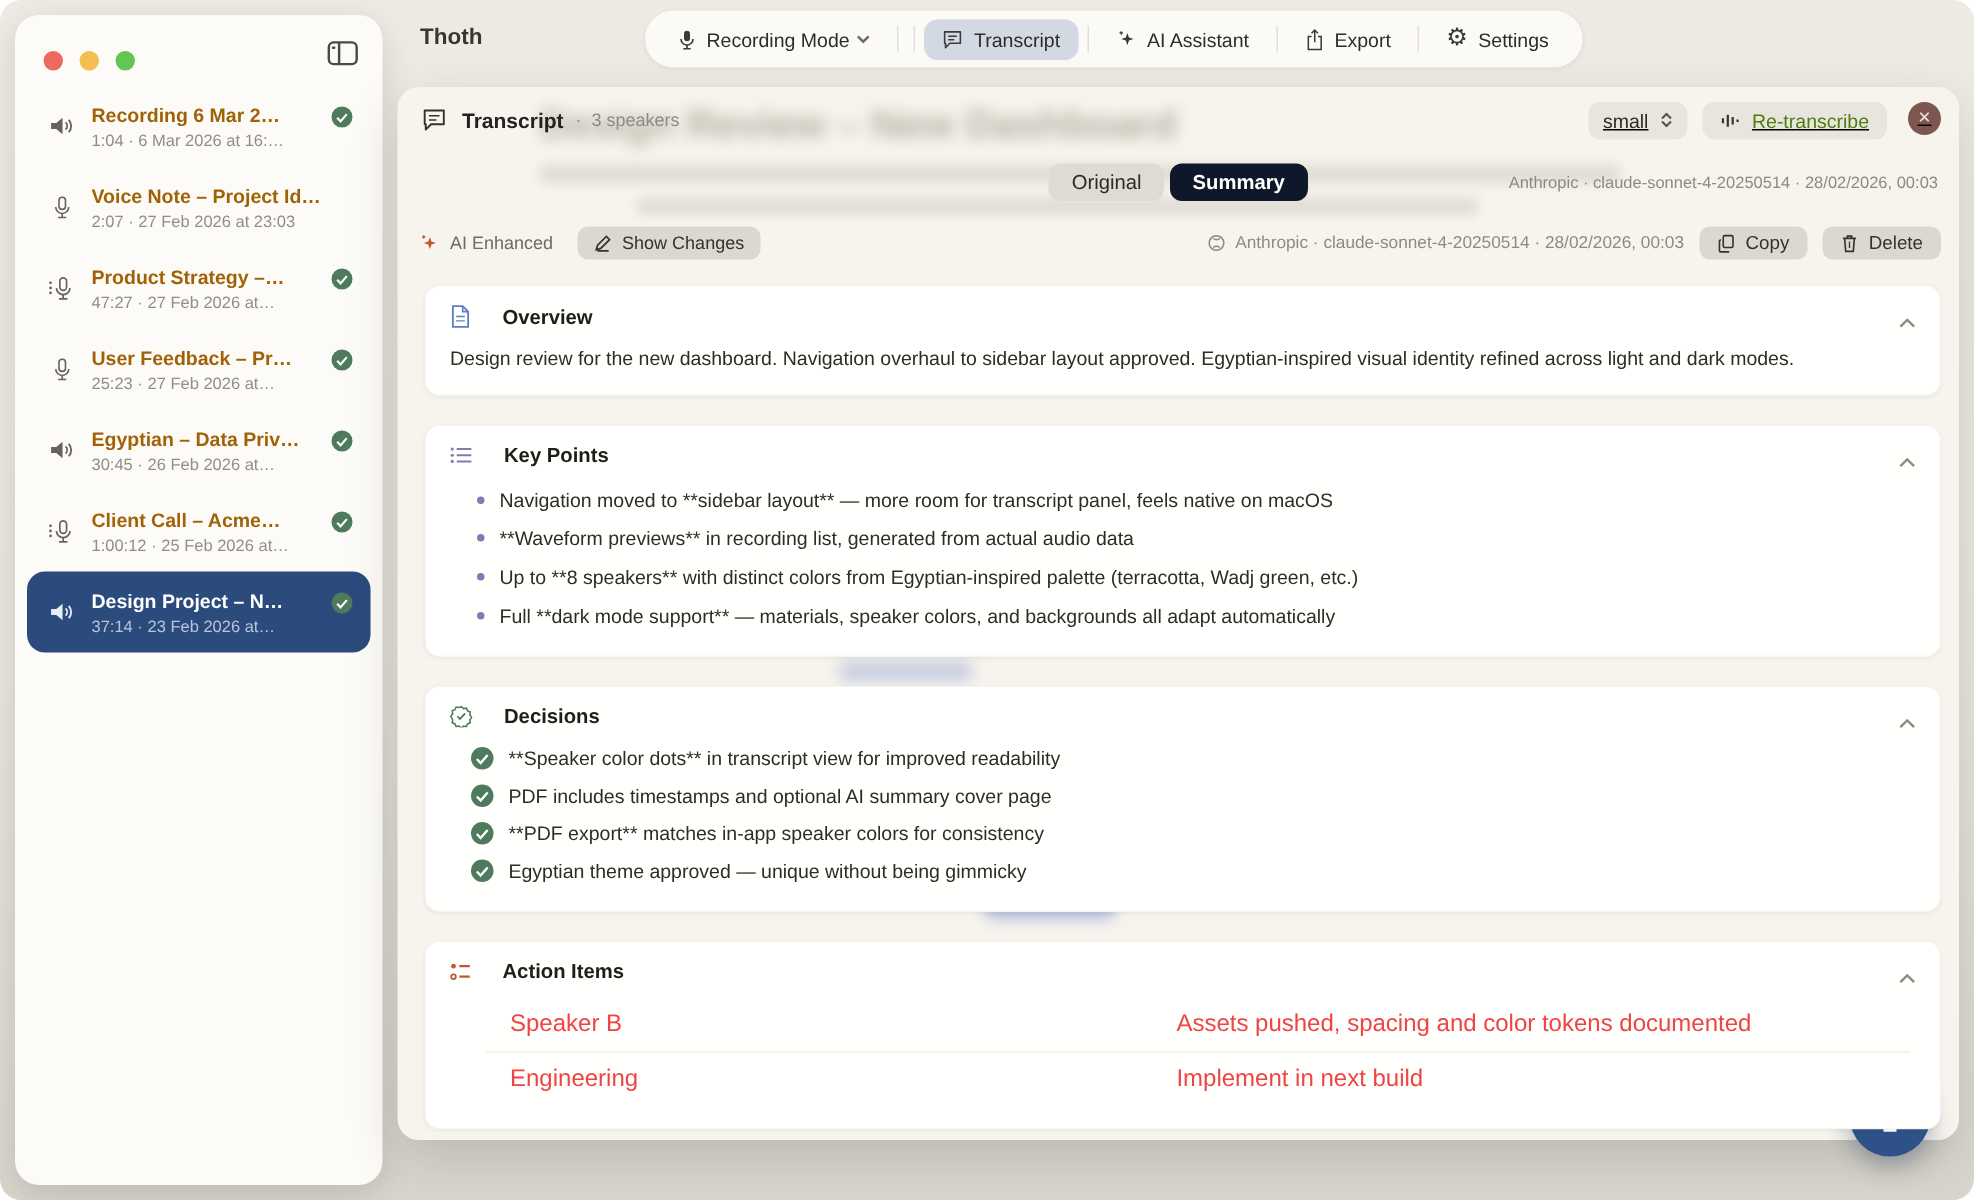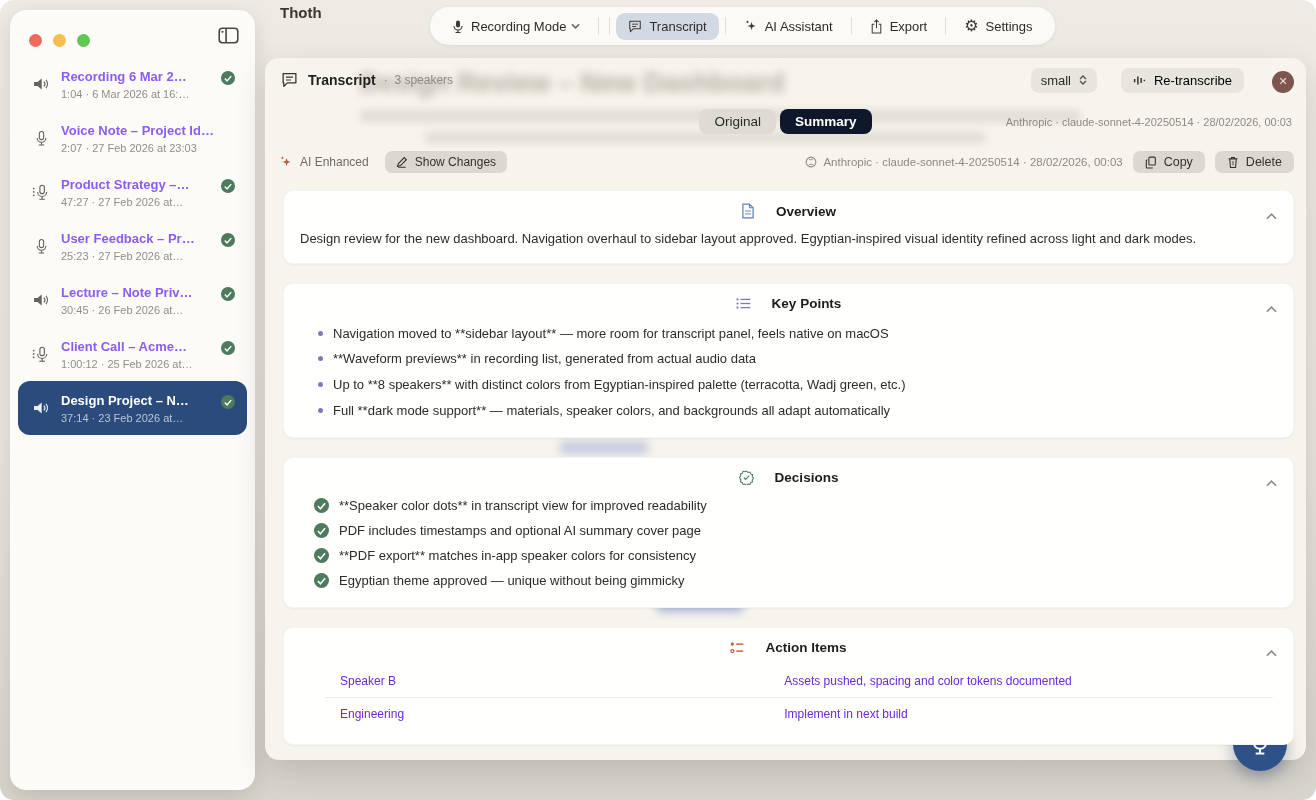--- a/index.html
+++ b/index.html
@@ -3,21 +3,21 @@
 <meta charset="utf-8">
 <style>
   * { margin:0; padding:0; box-sizing:border-box; }
   html,body { width:1316px; height:800px; background:#ffffff; font-family:"Liberation Sans","DejaVu Sans",sans-serif; }
   .window {
     position:relative; width:1316px; height:800px; overflow:hidden;
     border-radius:14px;
     background:linear-gradient(180deg,#eeebe4 0%,#e9e6de 55%,#d8d5cc 100%);
   }
   
-  .app-title { position:absolute; left:280px; top:4px; font-size:15px; font-weight:700; color:#3a3733; }
+  .app-title { position:absolute; left:280px; top:16px; font-size:15px; font-weight:700; color:#3a3733; }
   .toolbar {
     position:absolute; left:430px; top:7px; height:38px;
     display:flex; align-items:center; gap:2px; padding:0 10px;
     background:#fbfaf7; border-radius:20px; box-shadow:0 1px 4px rgba(0,0,0,.07);
   }
   .tb-item { display:flex; align-items:center; gap:7px; padding:6px 12px; font-size:13px; color:#2e2c29; border-radius:9px; cursor:default; white-space:nowrap; }
   .tb-item.selected { background:#d3d9e2; }
   .tb-divider { width:1px; height:18px; background:#e2dfd8; margin:0 4px; }
   .tb-icon { display:inline-flex; color:#3c3a36; }
   .gear-glyph { font-size:16px; line-height:1; color:#3c3a36; }
@@ -30,21 +30,21 @@
     padding:8px;
   }
   .traffic { position:absolute; left:19px; top:24px; display:flex; gap:11px; }
   .light { width:13px; height:13px; border-radius:50%; }
   .light.red{ background:#ed6a5f; } .light.yellow{ background:#f5bf4f; } .light.green{ background:#62c554; }
   .sidebar-toggle { position:absolute; right:14px; top:15px; color:#4a4843; padding:2px; }
   .rec-list { position:absolute; left:8px; right:8px; top:47px; display:flex; flex-direction:column; }
   .rec-item { position:relative; height:54px; border-radius:12px; display:flex; align-items:center; padding:0 12px 0 10px; }
   .rec-item .ric { width:26px; display:flex; justify-content:center; color:#66635d; flex:none; }
   .rec-body { flex:1; min-width:0; margin-left:7px; }
-  .rec-title { font-size:13px; font-weight:700; color:#8b5cf6; white-space:nowrap; overflow:hidden; }
+  .rec-title { font-size:13px; font-weight:700; color:#a16207; white-space:nowrap; overflow:hidden; }
   .rec-meta { font-size:11px; color:#918e87; margin-top:4px; white-space:nowrap; overflow:hidden; }
   .rec-check { flex:none; width:14px; height:14px; border-radius:50%; background:#4e7a5e; display:flex; align-items:center; justify-content:center; margin-top:-12px; }
   .rec-check.hidden { visibility:hidden; }
   .rec-item.selected { background:#2b4b7d; }
   .rec-item.selected .rec-title { color:#ffffff; }
   .rec-item.selected .rec-meta { color:#b9c5d8; }
   .rec-item.selected .ric { color:#e8edf4; }
 
   
   .panel {
@@ -53,56 +53,56 @@
     box-shadow:0 12px 34px rgba(0,0,0,.14);
   }
   .blur-title { position:absolute; left:95px; top:10px; font-size:27px; font-weight:700; color:rgba(124,117,99,.55); filter:blur(5px); white-space:nowrap; z-index:0; }
   .blur-bar { position:absolute; background:rgba(142,137,121,.22); filter:blur(4px); border-radius:3px; z-index:0; }
   .blur-blob { position:absolute; filter:blur(5px); border-radius:4px; z-index:0; }
   .panel > .layer { position:relative; z-index:1; }
 
   .panel-header { display:flex; align-items:center; height:44px; padding:0 12px 0 16px; }
   .panel-title { font-size:14px; font-weight:700; color:#232220; margin-left:10px; }
   .panel-speakers { font-size:12px; color:#8d8a83; margin-left:8px; }
-  .ph-right { margin-left:auto; display:flex; align-items:flex-end; gap:24px; }
+  .ph-right { margin-left:auto; display:flex; align-items:flex-start; gap:10px;text-decoration:underline; }
   .size-select { display:flex; align-items:center; gap:8px; background:#e8e5de; border-radius:8px; padding:5px 10px; font-size:13px; color:#2c2b27; }
   .updown { display:flex; flex-direction:column; gap:1px; color:#55534e; }
-  .retranscribe { display:flex; align-items:center; gap:8px; background:#e8e5de; border-radius:8px; padding:5px 12px; font-size:13px; color:#000000; }
+  .retranscribe { display:flex; align-items:center; gap:8px; background:#e8e5de; border-radius:8px; padding:5px 12px; font-size:13px; color:#4d7c0f; }
   .close-btn { width:22px; height:22px; border-radius:50%; background:#7d564f; color:#ecdfda; font-size:11px; display:flex; align-items:center; justify-content:center; margin-left:4px; }
 
   .tab-row { position:relative; height:42px; }
   .segmented { position:absolute; left:0; right:0; top:7px; display:flex; justify-content:center; gap:4px; }
   .seg { font-size:13.5px; padding:5px 15px; border-radius:8px; color:#2c2b27; }
   .seg.plain { background:#dedbd4; }
   .seg.active { background:#0f172a; color:#ffffff; font-weight:600; }
   .model-meta-top { position:absolute; right:14px; top:14px; font-size:11px; color:#8d8a83; }
 
   .enhanced-bar { display:flex; align-items:center; height:36px; padding:0 12px 0 14px; }
   .ai-enh { display:flex; align-items:center; gap:7px; font-size:12px; color:#6e6b64; }
   .spark-orange { color:#bd5a35; }
   .show-changes { display:flex; align-items:center; gap:7px; background:#dcd8d0; border-radius:7px; padding:4px 11px; font-size:12px; color:#34322e; margin-left:16px; }
   .eb-right { margin-left:auto; display:flex; align-items:center; gap:10px; }
   .eb-meta { display:flex; align-items:center; gap:6px; font-size:11.5px; color:#8d8a83; }
   .pill-btn { display:flex; align-items:flex-end; gap:7px; background:#dcd8d0; border-radius:7px; padding:4px 12px; font-size:12.5px; color:#34322e; }
 
   .content { padding:1px 12px 0 18px; }
   .card { background:#fffffe; border-radius:10px; border:1px solid rgba(0,0,0,.04); box-shadow:0 1px 3px rgba(0,0,0,.05); padding:12px 16px 14px 16px; margin-bottom:19px; position:relative; }
-  .card-head { display:flex; align-items:center; gap:21px;justify-content:center; }
+  .card-head { display:flex; align-items:center; gap:21px; }
   .card-title { font-size:13.5px; font-weight:700; color:#1e1d1a; }
   .collapse { position:absolute; right:16px; top:15px; color:#8d8a83; }
   .overview-body { margin-top:11px; font-size:13px; color:#2e2c27; line-height:1.45; }
   .kp-list { margin-top:10px; }
   .kp-item { display:flex; align-items:flex-start; gap:10px; padding:5px 0 5px 18px; font-size:13px; color:#2e2c27; line-height:1.2; }
   .kp-dot { width:5px; height:5px; border-radius:50%; background:#8678b5; margin-top:5px; flex:none; }
   .dc-list { margin-top:8px; }
   .dc-item { display:flex; align-items:center; gap:10px; padding:5px 0 5px 14px; font-size:13px; color:#2e2c27; }
   .dc-check { width:15px; height:15px; border-radius:50%; background:#4e7a5e; display:flex; align-items:center; justify-content:center; flex:none; }
   .ai-table { margin:10px 0 0 24px; width:calc(100% - 28px); }
   .ai-thead { display:flex; font-size:11px; color:#99968e; padding:4px 0 9px 0; border-bottom:1px solid #e7e4dd; }
-  .ai-row { display:flex; font-size:12px; color:#6d28d9; padding:9px 0; border-bottom:1px solid #f1eee7; }
+  .ai-row { display:flex; font-size:16px; color:#ef4444; padding:9px 0; border-bottom:1px solid #f1eee7; }
   .ai-row:last-child { border-bottom:none; }
   .col-owner { width:48.5%; padding-left:16px; }
   .col-task { flex:1; }
 
   .fab { position:absolute; left:1233px; top:717px; width:54px; height:54px; border-radius:50%; background:#2e5288; display:flex; align-items:center; justify-content:center; box-shadow:0 6px 16px rgba(20,40,80,.35); }
 </style>
 </head>
 <body>
 
 <div class="window">
@@ -262,21 +262,21 @@
 
       <div class="rec-item">
         <span class="ric">
             <svg width="18" height="16" viewBox="0 0 26 22">
               <path d="M3 8v6h5l6 5V3L8 8H3z" fill="currentColor"></path>
               <path d="M17 7.5a5 5 0 010 7" fill="none" stroke="currentColor" stroke-width="1.8"></path>
               <path d="M20 5a9 9 0 010 12" fill="none" stroke="currentColor" stroke-width="1.8"></path>
             </svg>
           </span>
         <div class="rec-body">
-            <div class="rec-title">Lecture – Note Priv…</div>
+            <div class="rec-title">Egyptian – Data Priv…</div>
             <div class="rec-meta">30:45   ·   26 Feb 2026 at…</div>
           </div>
         <span class="rec-check">
             <svg width="8" height="7" viewBox="0 0 10 8">
               <path d="M1 4l2.8 3L9 1" fill="none" stroke="#fff" stroke-width="1.8"></path>
             </svg>
           </span>
       </div>
 
       <div class="rec-item">

